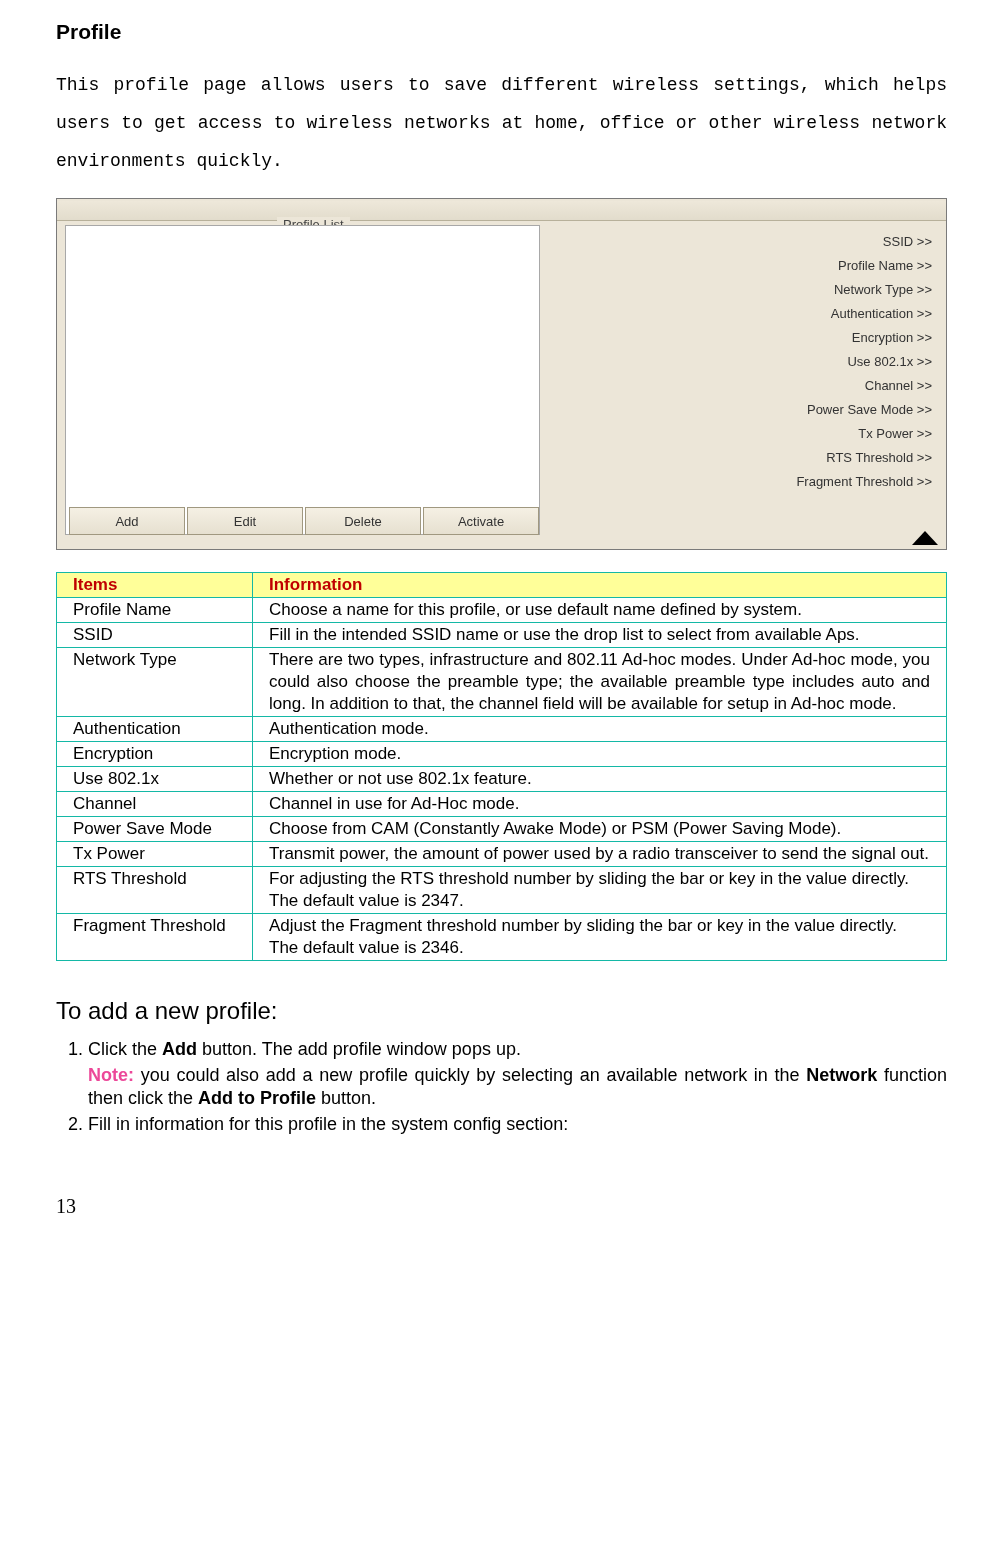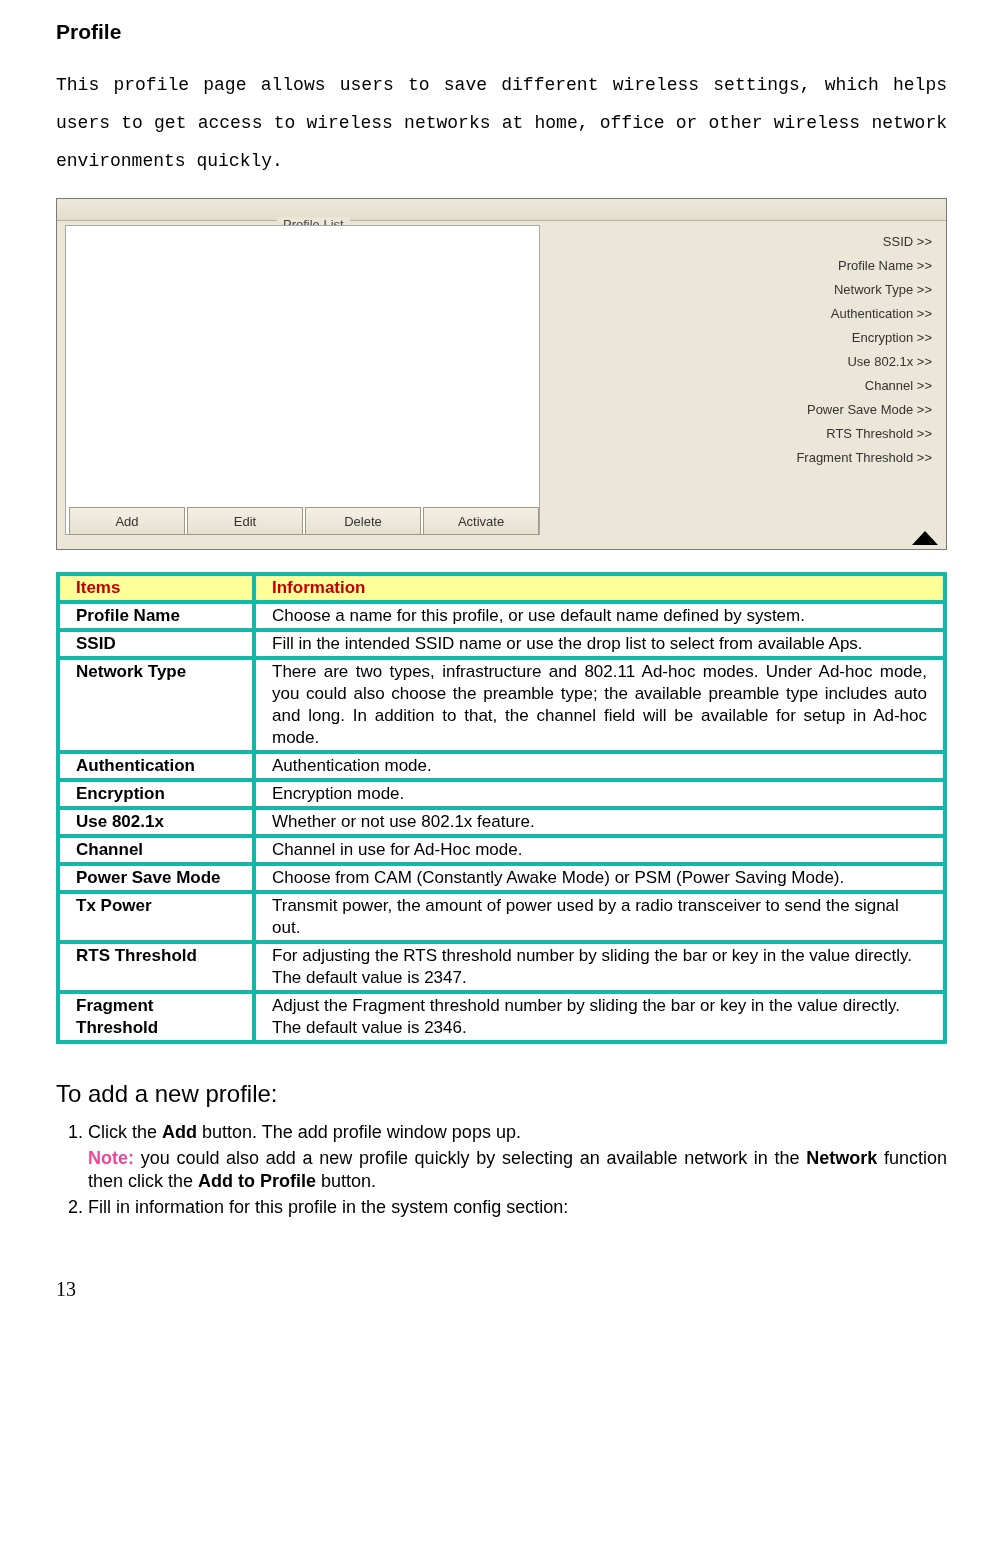--- a/index.html
+++ b/index.html
@@ -105,33 +105,33 @@
   }
 
   
   table.info {
     border-collapse: collapse;
     width: 100%;
     font-size: 17px;
     line-height: 22px;
   }
   table.info th, table.info td {
-    border: 4px solid #14b8a6;
+    border: 1px solid #14b8a6;
     padding: 1px 16px;
     vertical-align: top;
     text-align: left;
   }
   table.info th {
     background: #ffff99;
     color: #c00000;
     font-weight: bold;
   }
   table.info td.k {
     width: 196px;
-    font-weight: bold;
+    font-weight: normal;
   }
   table.info td.v.justify {
     text-align: justify;
   }
 
   .subhead {
     font-size: 24px;
     margin: 36px 0 14px 0;
   }
   ol.steps {
@@ -194,20 +194,23 @@
         <div class="row">
             <span>Use 802.1x &gt;&gt;</span>
           </div>
         <div class="row">
             <span>Channel &gt;&gt;</span>
           </div>
         <div class="row">
             <span>Power Save Mode &gt;&gt;</span>
           </div>
         <div class="row">
+            <span>Tx Power &gt;&gt;</span>
+          </div>
+        <div class="row">
             <span>RTS Threshold &gt;&gt;</span>
           </div>
         <div class="row">
             <span>Fragment Threshold &gt;&gt;</span>
           </div>
       </div>
       <div class="collapse"></div>
     </div>
   </div>
 

